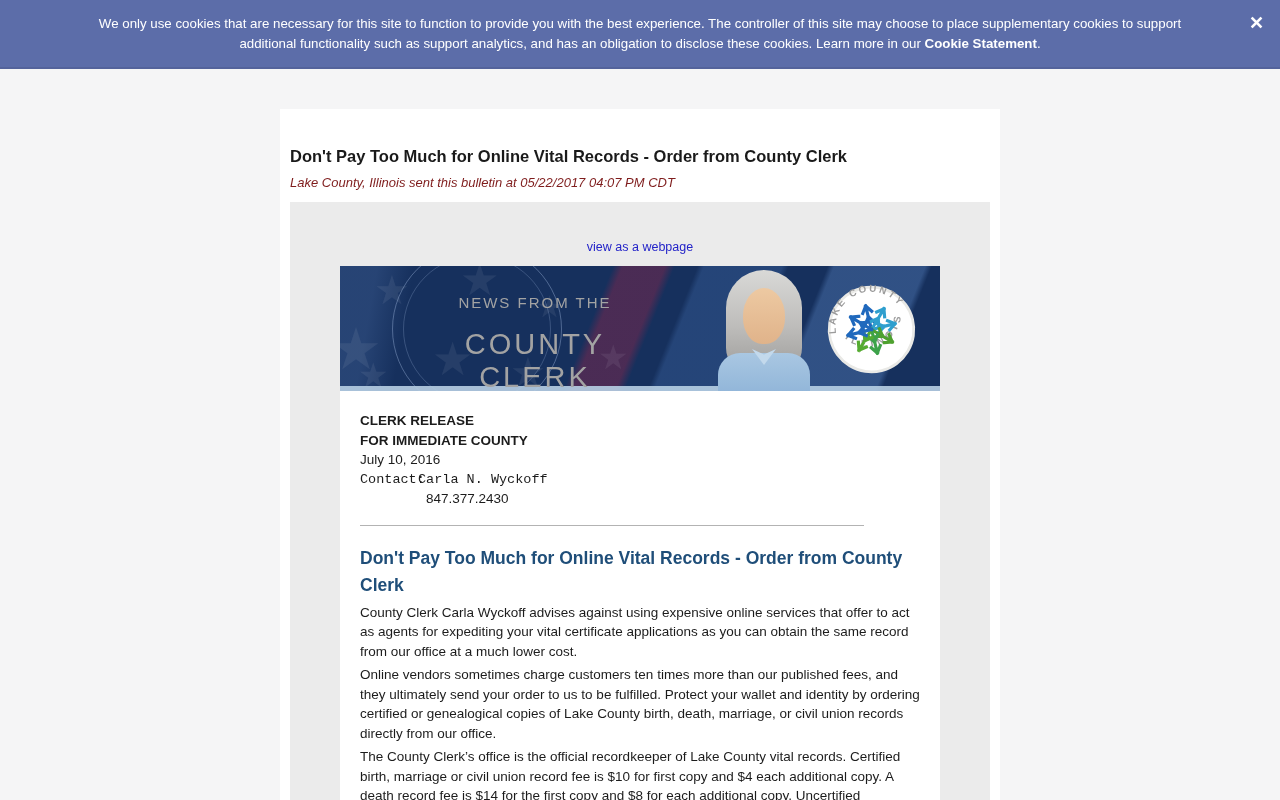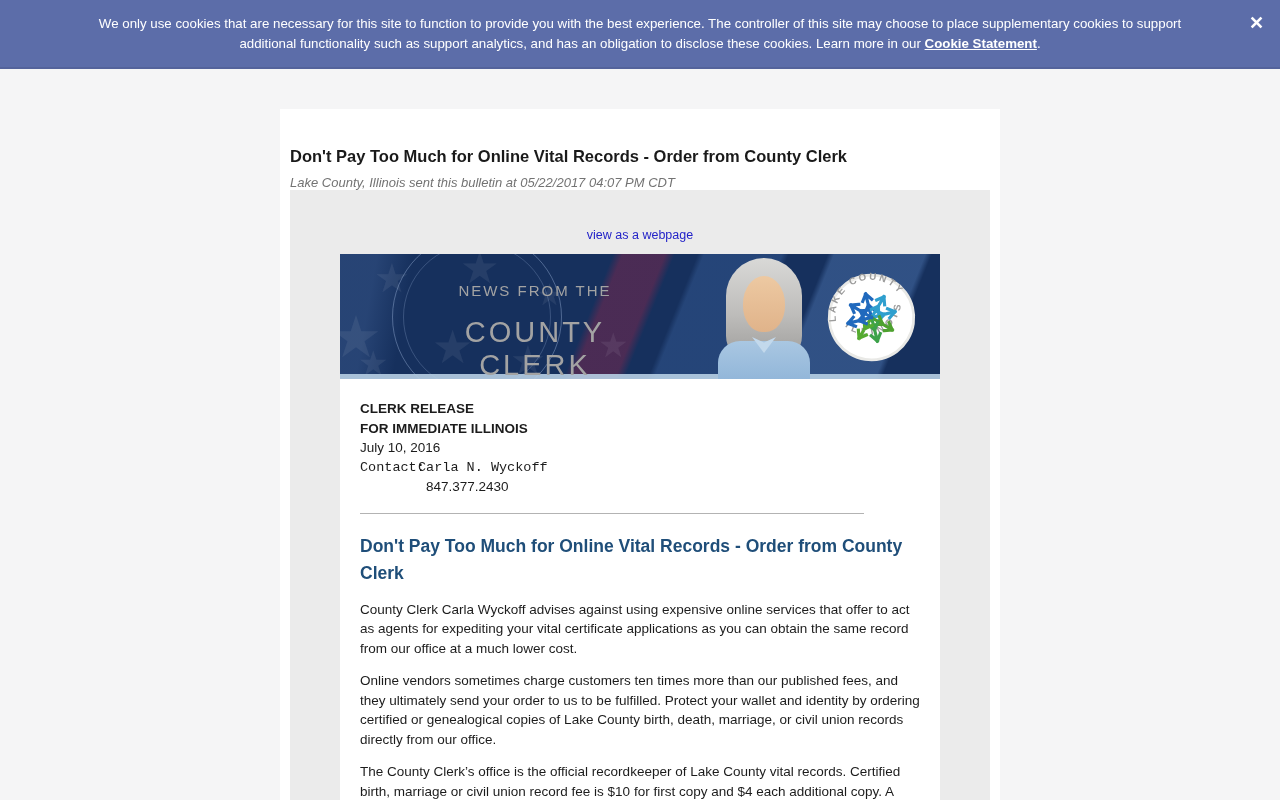--- a/index.html
+++ b/index.html
@@ -25,21 +25,20 @@
   .cookie-text {
     max-width: 1190px;
     text-align: center;
     font-size: 13.3px;
     line-height: 20px;
     padding: 0 40px;
   }
   .cookie-link {
     color: #ffffff;
     font-weight: bold;
-    text-decoration: underline;
     cursor: pointer;
   }
   .cookie-close {
     position: absolute;
     right: 16px;
     top: 14px;
     background: none;
     border: none;
     color: #ffffff;
     font-size: 18px;
@@ -58,22 +57,22 @@
   }
   .bulletin-title {
     font-size: 16.5px;
     font-weight: bold;
     color: #1a1a1a;
     margin-bottom: 9px;
   }
   .bulletin-meta {
     font-size: 13px;
     font-style: italic;
-    color: #737373;
-    margin-bottom: 0;
+    color: #7f1d1d;
+    margin-bottom: 12px;
   }
 
   
   .gray-panel {
     width: 700px;
     background: #ebebeb;
     padding: 0 50px;
   }
   .webpage-link-row {
     text-align: center;
@@ -205,21 +204,21 @@
     width: 504px;
     margin: 16px 0 0 0;
   }
   .pr-heading {
     margin-top: 19px;
     font-size: 17.5px;
     line-height: 27px;
     font-weight: bold;
     color: #1f4e79;
   }
-  .pr-para { margin-top: 13px; }
+  .pr-para { margin-top: 4px; }
 </style>
 </head>
 <body>
 
 <header class="cookie-banner">
   <div class="cookie-text">
     <span>We only use cookies that are necessary for this site to function to provide you with the best experience. The controller of this site may choose to place supplementary cookies to support additional functionality such as support analytics, and has an obligation to disclose these cookies. Learn more in our</span>
     <a class="cookie-link">Cookie Statement</a><span>.</span>
   </div>
   <button class="cookie-close">✕</button>
@@ -298,21 +297,21 @@
             <g stroke="#2069bd" transform="rotate(315 50 50)">
                 <path d="M50,50 L50,24 M50,24 l-5,7 M50,24 l5,7 M50,36 l-5,7 M50,36 l5,7"></path>
               </g>
           </g>
         </svg>
         <div class="banner-bottom-strip"></div>
       </div>
 
       <article class="email-body">
         <p class="pr-line pr-bold">CLERK RELEASE</p>
-        <p class="pr-line pr-bold">FOR IMMEDIATE ILLINOIS</p>
+        <p class="pr-line pr-bold">FOR IMMEDIATE COUNTY</p>
         <p class="pr-line">July 10, 2016</p>
         <div class="contact-row">
           <span class="contact-label">Contact:</span>
           <span>Carla N. Wyckoff</span>
         </div>
         <p class="pr-line contact-phone">847.377.2430</p>
 
         <hr class="pr-divider">
 
         <h2 class="pr-heading">Don't Pay Too Much for Online Vital Records - Order from County Clerk</h2>

